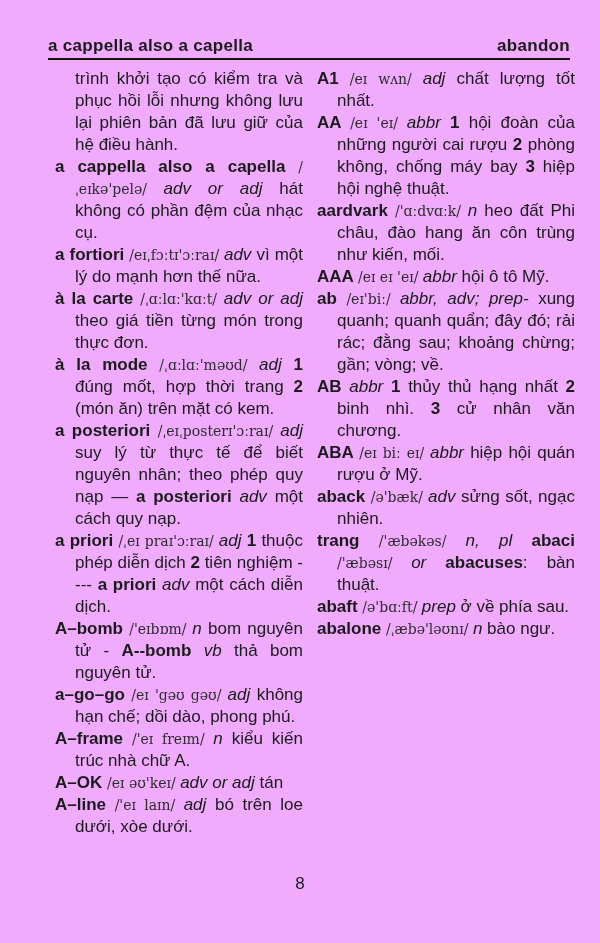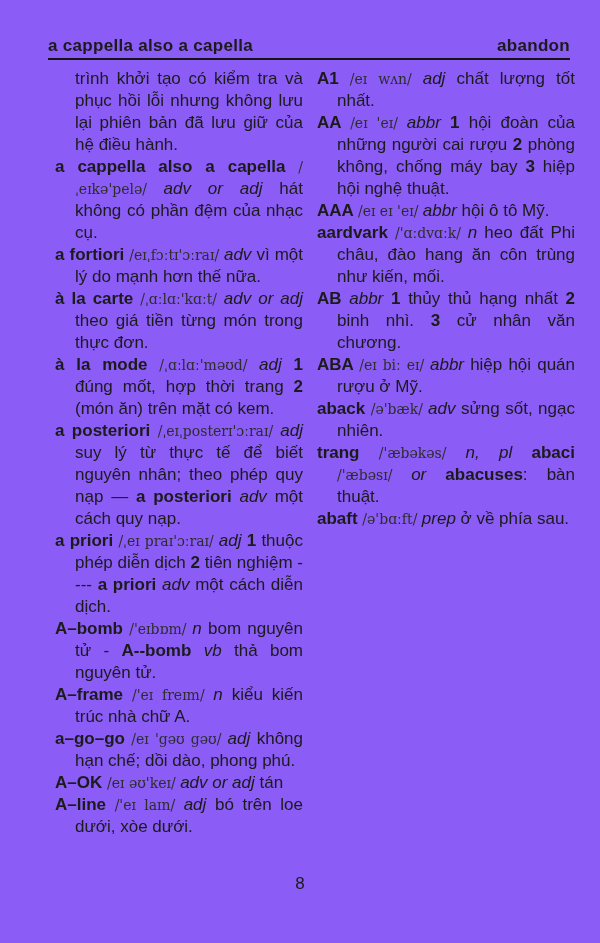--- a/index.html
+++ b/index.html
@@ -4,21 +4,21 @@
 <style>
   html, body { margin: 0; padding: 0; }
   body {
     width: 600px; height: 943px;
     font-family: "Liberation Sans", sans-serif;
     background: #ffffff;
   }
   .page {
     position: relative;
     width: 600px; height: 943px;
-    background: #8b5cf6;
+    background: #f0abfc;
     color: #1b1b1b;
     overflow: hidden;
   }
   .running-head {
     display: flex;
     justify-content: space-between;
     align-items: flex-end;
     margin: 36px 30px 0 48px;
     font-weight: bold;
     font-size: 17px;
@@ -69,35 +69,37 @@
   <main class="columns">
     <section class="col col-left" id="col-left">
         <p class="entry cont"><span>trình khởi tạo có kiểm tra và phục hồi lỗi nhưng không lưu lại phiên bản đã lưu giữ của hệ điều hành.</span></p>
         <p class="entry"><span class="hw">a cappella also a capella </span><span class="pron">/ˌeɪkə'pelə/ </span><span class="pos">adv or adj </span><span>hát không có phần đệm của nhạc cụ.</span></p>
         <p class="entry"><span class="hw">a fortiori </span><span class="pron">/eɪˌfɔːtɪ'ɔːraɪ/ </span><span class="pos">adv </span><span>vì một lý do mạnh hơn thế nữa.</span></p>
         <p class="entry"><span class="hw">à la carte </span><span class="pron">/ˌɑːlɑː'kɑːt/ </span><span class="pos">adv or adj </span><span>theo giá tiền từng món trong thực đơn.</span></p>
         <p class="entry"><span class="hw">à la mode </span><span class="pron">/ˌɑːlɑː'məʊd/ </span><span class="pos">adj </span><span class="hw">1 </span><span>đúng mốt, hợp thời trang </span><span class="hw">2 </span><span>(món ăn) trên mặt có kem.</span></p>
         <p class="entry"><span class="hw">a posteriori </span><span class="pron">/ˌeɪˌposterɪ'ɔːraɪ/ </span><span class="pos">adj </span><span>suy lý từ thực tế để biết nguyên nhân; theo phép quy nạp — </span><span class="hw">a posteriori </span><span class="pos">adv </span><span>một cách quy nạp.</span></p>
         <p class="entry"><span class="hw">a priori </span><span class="pron">/ˌeɪ praɪ'ɔːraɪ/ </span><span class="pos">adj </span><span class="hw">1 </span><span>thuộc phép diễn dịch </span><span class="hw">2 </span><span>tiên nghiệm ---- </span><span class="hw">a priori </span><span class="pos">adv </span><span>một cách diễn dịch.</span></p>
         <p class="entry"><span class="hw">A–bomb </span><span class="pron">/'eɪbɒm/ </span><span class="pos">n </span><span>bom nguyên tử - </span><span class="hw">A--bomb </span><span class="pos">vb </span><span>thả bom nguyên tử.</span></p>
+        <p class="entry"><span class="hw">a–go–go </span><span class="pron">/eɪ 'gəʊ gəʊ/ </span><span class="pos">adj </span><span>không hạn chế; dồi dào, phong phú.</span></p>
         <p class="entry"><span class="hw">A–frame </span><span class="pron">/'eɪ freɪm/ </span><span class="pos">n </span><span>kiểu kiến trúc nhà chữ A.</span></p>
-        <p class="entry"><span class="hw">a–go–go </span><span class="pron">/eɪ 'gəʊ gəʊ/ </span><span class="pos">adj </span><span>không hạn chế; dồi dào, phong phú.</span></p>
         <p class="entry"><span class="hw">A–OK </span><span class="pron">/eɪ əʊ'keɪ/ </span><span class="pos">adv or adj </span><span>tán</span></p>
         <p class="entry"><span class="hw">A–line </span><span class="pron">/'eɪ laɪn/ </span><span class="pos">adj </span><span>bó trên loe dưới, xòe dưới.</span></p>
       </section>
     <section class="col col-right" id="col-right">
         <p class="entry"><span class="hw">A1 </span><span class="pron">/eɪ wʌn/ </span><span class="pos">adj </span><span>chất lượng tốt nhất.</span></p>
         <p class="entry"><span class="hw">AA </span><span class="pron">/eɪ 'eɪ/ </span><span class="pos">abbr </span><span class="hw">1 </span><span>hội đoàn của những người cai rượu </span><span class="hw">2 </span><span>phòng không, chống máy bay </span><span class="hw">3 </span><span>hiệp hội nghệ thuật.</span></p>
+        <p class="entry"><span class="hw">aardvark </span><span class="pron">/'ɑːdvɑːk/ </span><span class="pos">n </span><span>heo đất Phi châu, đào hang ăn côn trùng như kiến, mối.</span></p>
         <p class="entry"><span class="hw">AAA </span><span class="pron">/eɪ eɪ 'eɪ/ </span><span class="pos">abbr </span><span>hội ô tô Mỹ.</span></p>
-        <p class="entry"><span class="hw">aardvark </span><span class="pron">/'ɑːdvɑːk/ </span><span class="pos">n </span><span>heo đất Phi châu, đào hang ăn côn trùng như kiến, mối.</span></p>
+        <p class="entry"><span class="hw">ab </span><span class="pron">/eɪ'biː/ </span><span class="pos">abbr, adv; prep- </span><span>xung quanh; quanh quẩn; đây đó; rải rác; đằng sau; khoảng chừng; gần; vòng; về.</span></p>
         <p class="entry"><span class="hw">AB </span><span class="pos">abbr </span><span class="hw">1 </span><span>thủy thủ hạng nhất </span><span class="hw">2 </span><span>binh nhì. </span><span class="hw">3 </span><span>cử nhân văn chương.</span></p>
         <p class="entry"><span class="hw">ABA </span><span class="pron">/eɪ biː eɪ/ </span><span class="pos">abbr </span><span>hiệp hội quán rượu ở Mỹ.</span></p>
         <p class="entry"><span class="hw">aback </span><span class="pron">/ə'bæk/ </span><span class="pos">adv </span><span>sửng sốt, ngạc nhiên.</span></p>
         <p class="entry"><span class="hw">trang </span><span class="pron">/'æbəkəs/ </span><span class="pos">n, pl </span><span class="hw">abaci </span><span class="pron">/'æbəsɪ/ </span><span class="pos">or </span><span class="hw">abacuses</span><span>: bàn thuật.</span></p>
         <p class="entry"><span class="hw">abaft </span><span class="pron">/ə'bɑːft/ </span><span class="pos">prep </span><span>ở về phía sau.</span></p>
+        <p class="entry"><span class="hw">abalone </span><span class="pron">/ˌæbə'ləʊnɪ/ </span><span class="pos">n </span><span>bào ngư.</span></p>
       </section>
   </main>
 
   <footer class="page-footer">
     <span>8</span>
   </footer>
 
 </div>
 
 </body></html>

